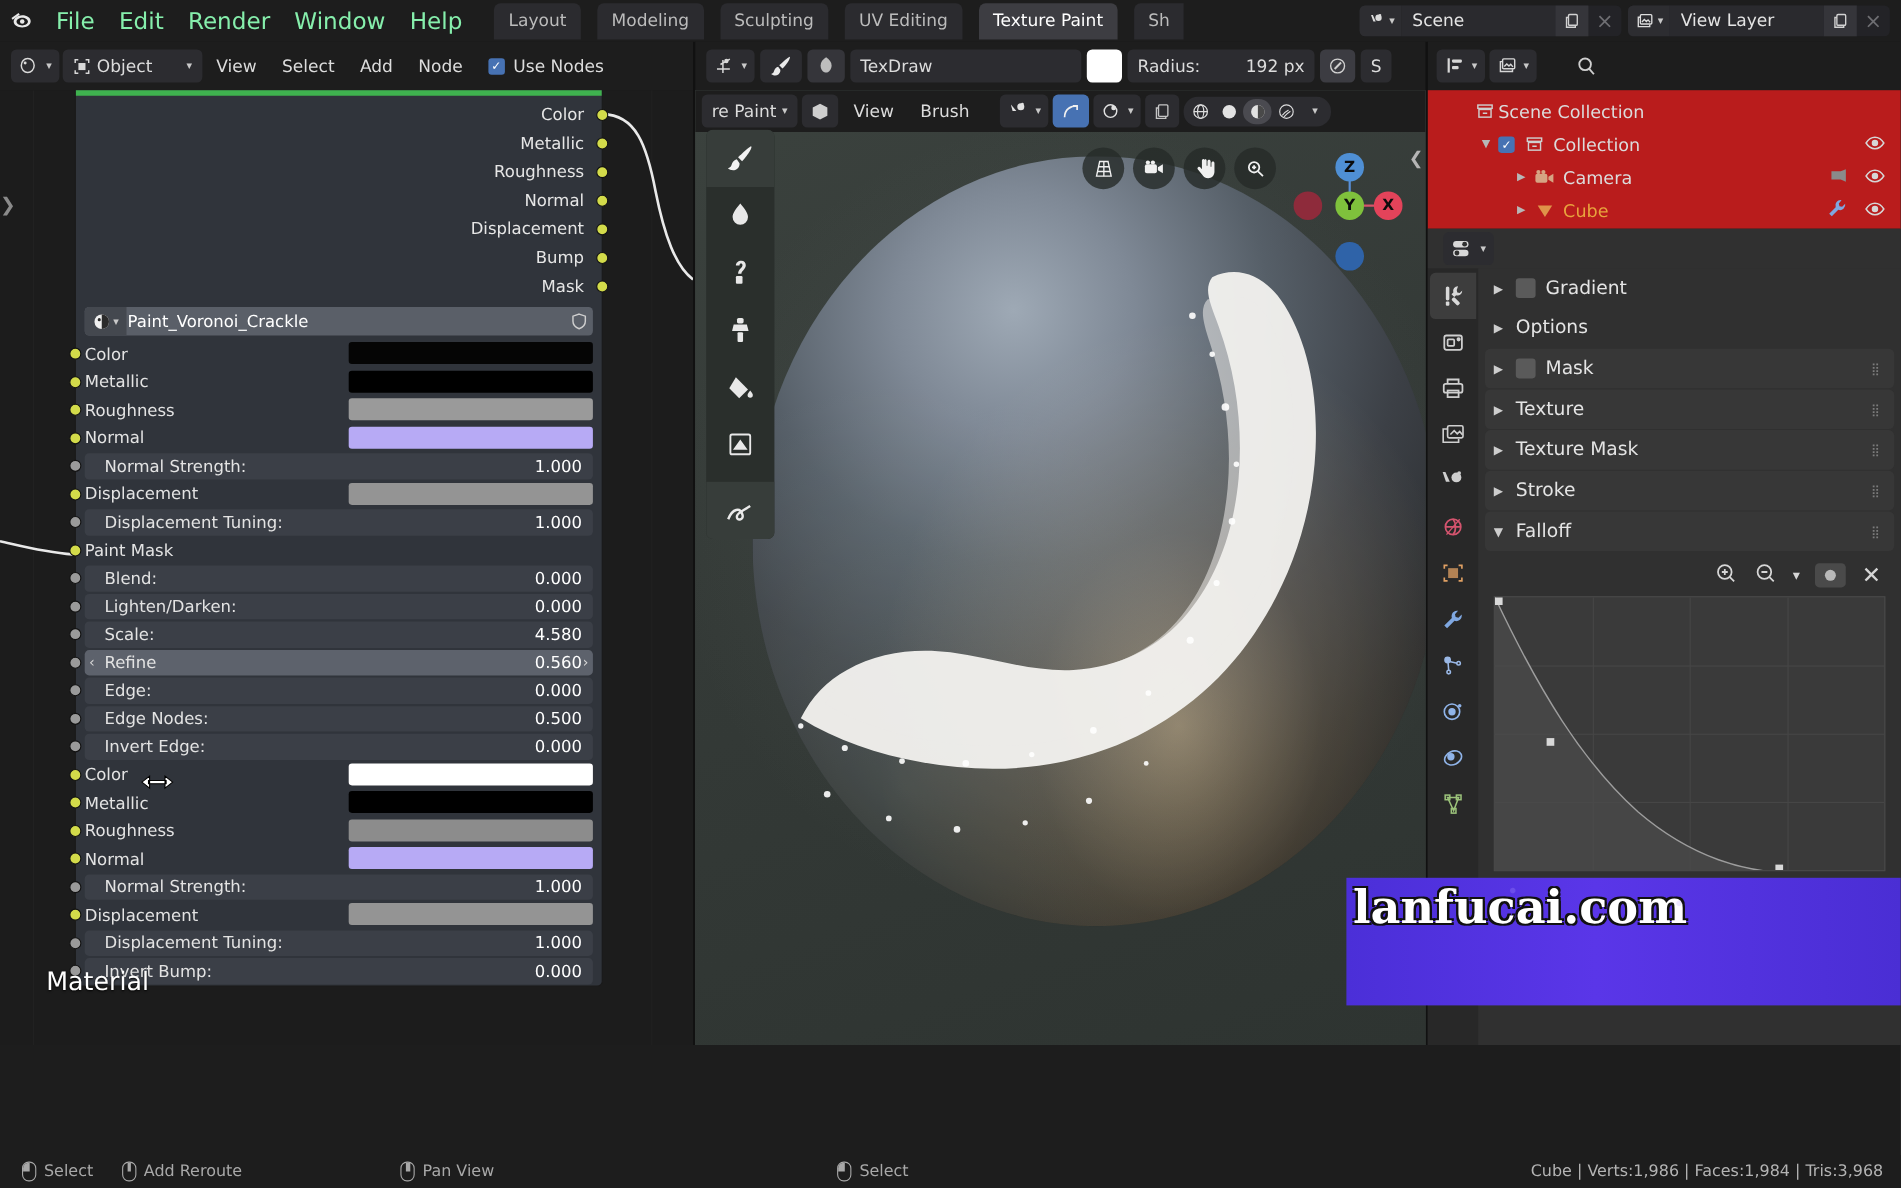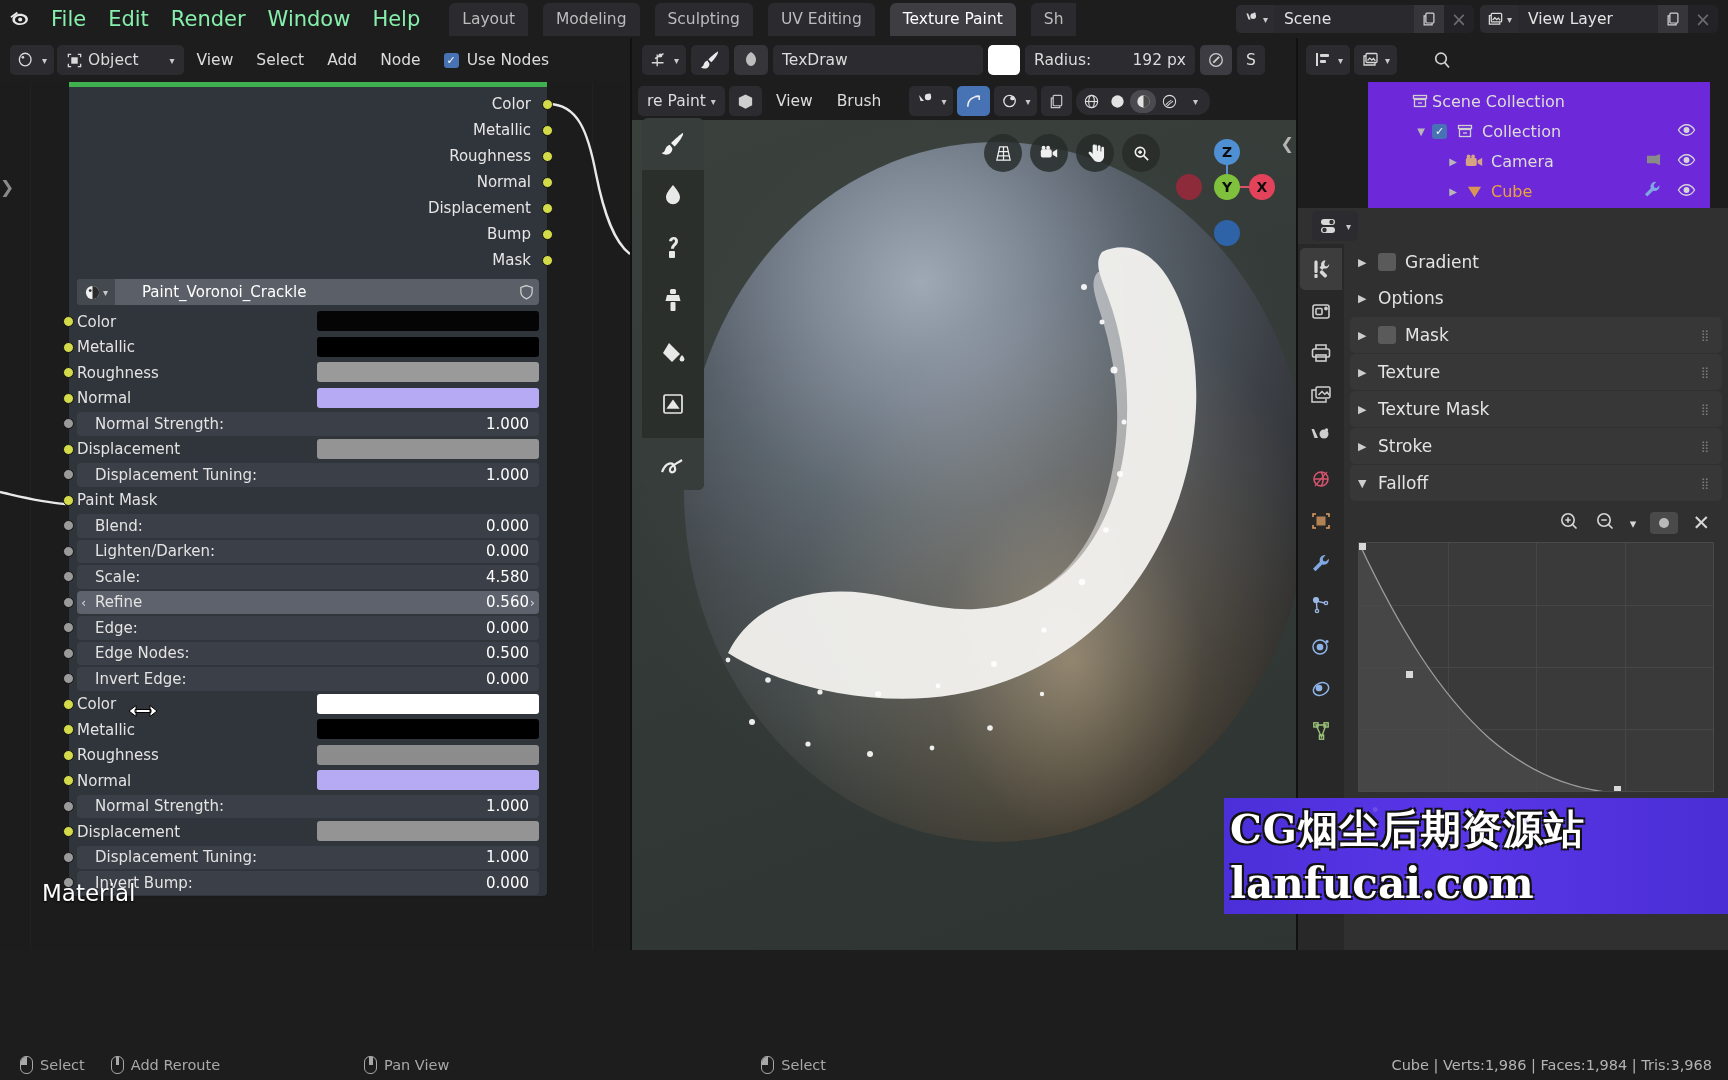--- a/index.html
+++ b/index.html
@@ -85,21 +85,21 @@
   .sock { position:absolute; width:11px; height:11px; border-radius:50%; border:1px solid #121212; }
   .sock.r { right:-6px; }
   .sock.l { left:-6px; }
   .sock.y { background:#d3db4a; }
   .sock.g { background:#9a9a9a; }
   .mat-id-row {
     margin:6px 8px 4px; height:26px; display:flex; align-items:center;
     background:#5a5f68; border-radius:4px; overflow:hidden;
   }
   .mat-id-icon { width:38px; height:26px; background:#44484f; display:flex; align-items:center; justify-content:center; gap:2px;}
-  .mat-id-name { flex:1; padding-left:27px; font-size:15px; color:#fff; }
+  .mat-id-name { flex:1; padding-left:1px; font-size:15px; color:#fff; }
   .mat-shield { width:26px; display:flex; align-items:center; justify-content:center; color:#c6c6c6;}
   .prow {
     position:relative; height:25.5px; display:flex; align-items:center;
     margin:0 8px; padding-left:0;
   }
   .prow .lbl { font-size:15px; color:#e3e3e3; z-index:2; }
   .prow.sub { }
   .prow.sub .lbl { padding-left:18px; }
   .slider {
     position:absolute; left:0; right:0; top:1px; bottom:1px;
@@ -163,22 +163,22 @@
   .vp-toolbar {
     position:absolute; left:10px; top:36px; width:62px;
     background:#2a2f2c; border-radius:6px; overflow:hidden;
   }
   .vp-tool { height:52px; display:flex; align-items:center; justify-content:center; }
   .vp-tool.active { background:#373d3a; }
   .vp-collapse { position:absolute; right:2px; top:52px; color:#b5b5b5; font-size:16px; }
 
   
   .outliner {
-    position:absolute; left:1368px; top:82px; width:342px; height:126px;
-    background:#6d28d9; padding-top:4px;
+    position:absolute; left:1298px; top:82px; width:430px; height:126px;
+    background:#b91c1c; padding-top:4px;
   }
   .ol-row { height:30px; display:flex; align-items:center; font-size:16px; color:#dcdcdc; position:relative;}
   .ol-row .disc { width:18px; text-align:center; font-size:10px; color:#b7b7b7; }
   .ol-ico { width:24px; display:flex; align-items:center; justify-content:center; }
   .ol-eye { position:absolute; right:14px; color:#cfcfcf; }
   .ol-wrench { position:absolute; right:48px; }
   .ol-cam { position:absolute; right:48px; color:#9a9a9a; }
 
   
   .props {
@@ -1069,21 +1069,20 @@
 
       <div class="panel-row" style="margin-top:6px;color:#8d8d8d;">
         <span class="tri">▶</span>
         <span>Symmetry</span>
       </div>
     </div>
   </div>
 
   <div class="watermark">
     <div class="wm-wave"></div>
-    <div class="wm-line wm1">CG烟尘后期资源站</div>
     <div class="wm-line wm2">lanfucai.com</div>
   </div>
 
   <div class="statusbar">
     <div class="st-item" style="margin-left:20px;">
       <span class="mouse-ico left"></span>
       <span>Select</span>
     </div>
     <div class="st-item" style="margin-left:26px;">
       <span class="mouse-ico mid"></span>

